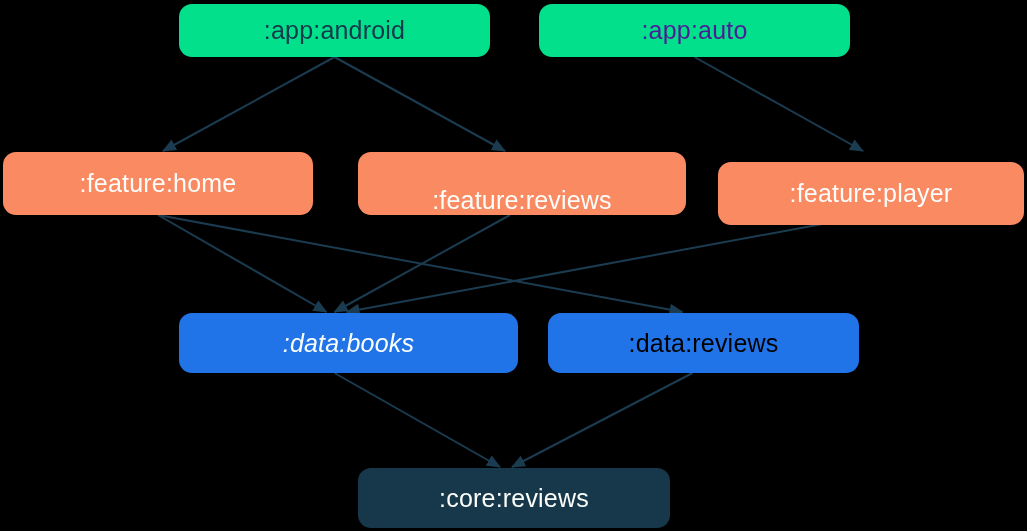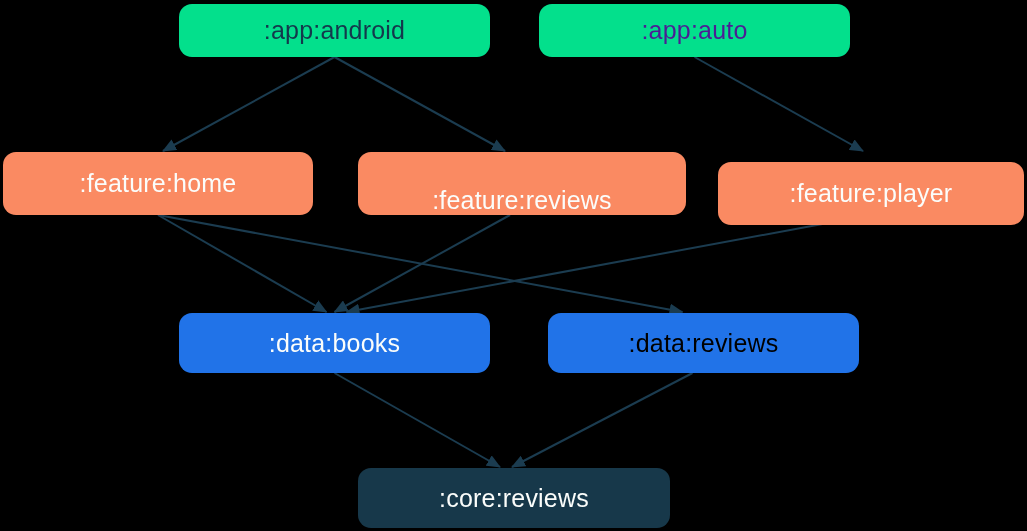--- a/index.html
+++ b/index.html
@@ -66,21 +66,21 @@
     </div>
     <div class="node" style="left: 3px; top: 152px; width: 310px; height: 63px; background: rgb(250, 138, 98); color: rgb(251, 253, 251);">
       <span>:feature:home</span>
     </div>
     <div class="node" style="left: 358px; top: 152px; width: 328px; height: 63px; background: rgb(250, 138, 98); color: rgb(251, 253, 251); align-items: flex-end;">
       <span>:feature:reviews</span>
     </div>
     <div class="node" style="left: 718px; top: 152px; width: 306px; height: 63px; background: rgb(250, 138, 98); color: rgb(251, 253, 251); margin-top: 10px;">
       <span>:feature:player</span>
     </div>
-    <div class="node" style="left: 179px; top: 313px; width: 311px; height: 60px; background: rgb(33, 115, 232); color: rgb(251, 253, 251);">
+    <div class="node" style="left: 179px; top: 313px; width: 339px; height: 60px; background: rgb(33, 115, 232); color: rgb(251, 253, 251); font-style: italic;">
       <span>:data:books</span>
     </div>
     <div class="node" style="left: 548px; top: 313px; width: 311px; height: 60px; background: rgb(33, 115, 232); color: #000000;">
       <span>:data:reviews</span>
     </div>
     <div class="node" style="left: 358px; top: 468px; width: 312px; height: 60px; background: rgb(23, 56, 74); color: rgb(251, 253, 251);">
       <span>:core:reviews</span>
     </div>
   </div>
 

